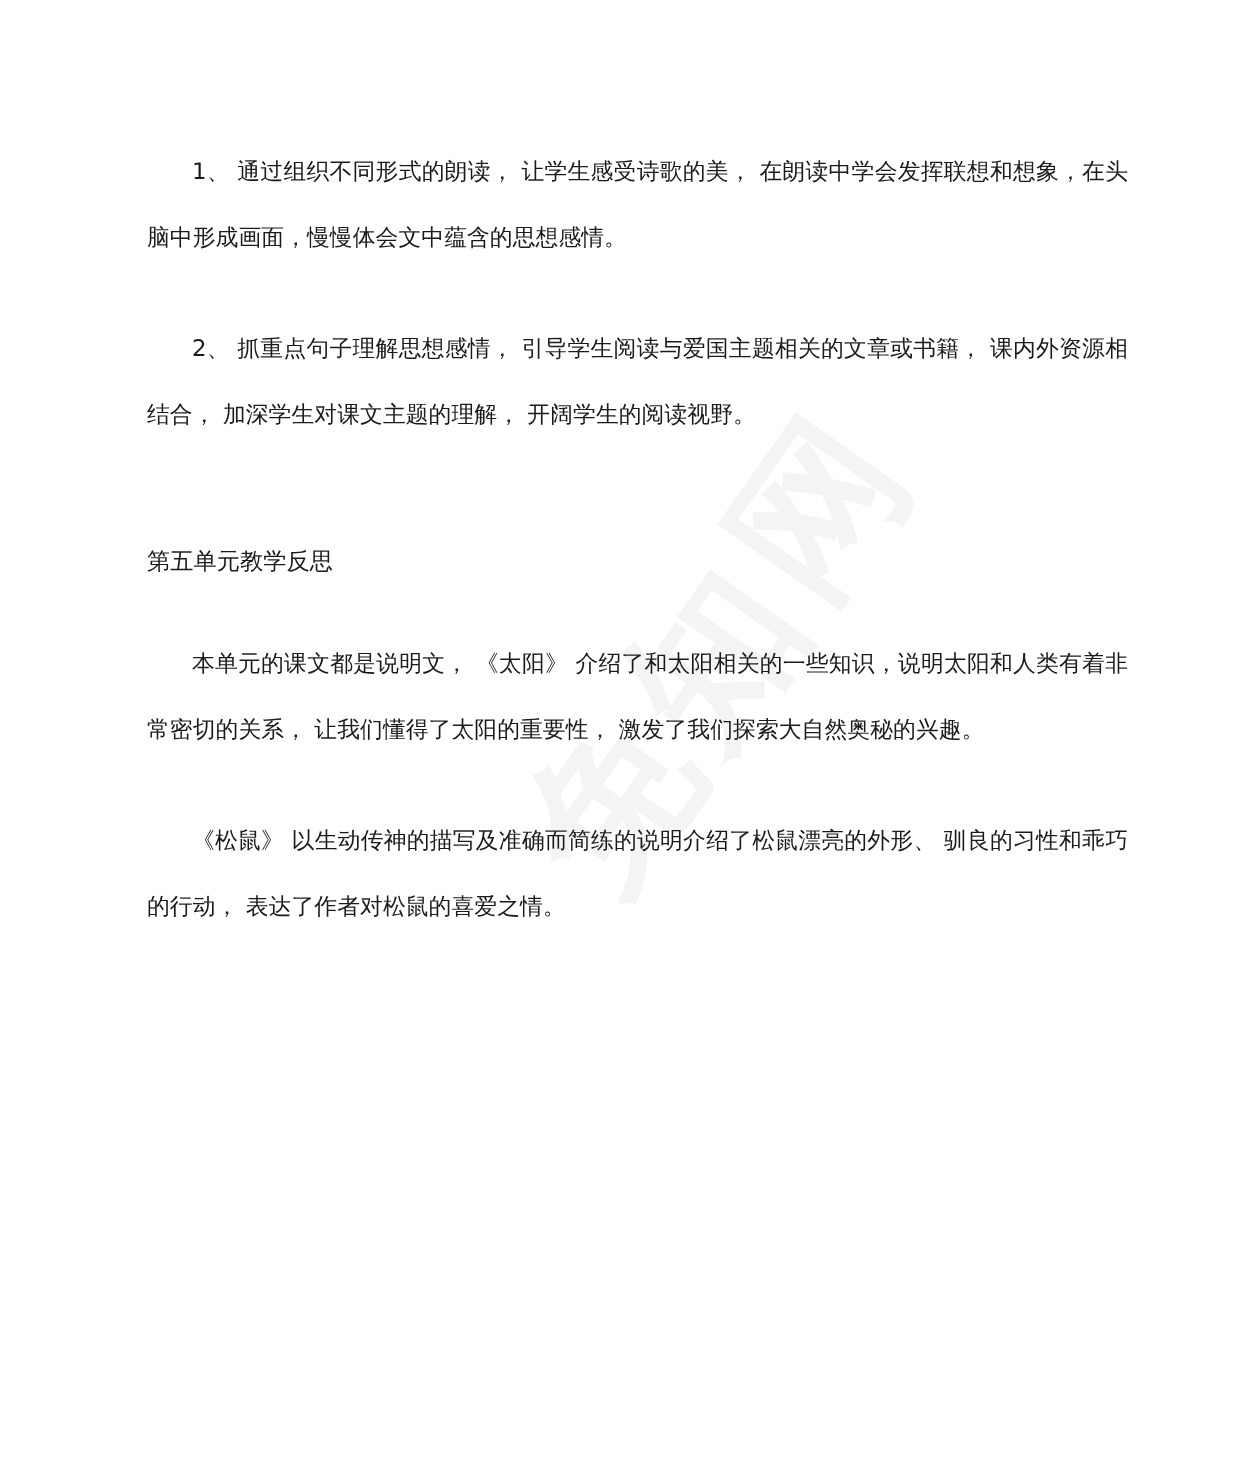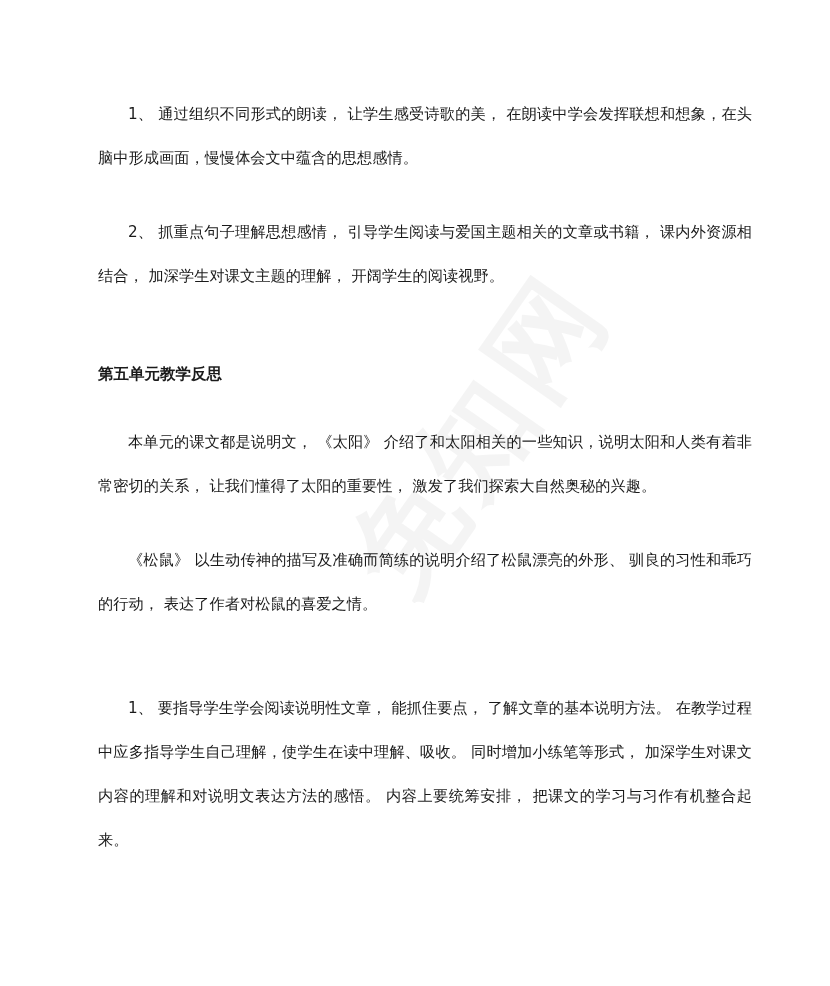--- a/index.html
+++ b/index.html
@@ -26,21 +26,21 @@
       line-height: 44px;
       margin: 0;
       text-indent: 30px;
       text-align: justify;
       letter-spacing: 0.05px;
     }
     .gap-a { height: 30px; }
     .gap-b { height: 30px; }
     .heading {
       font-size: 15.5px;
-      font-weight: bold;
+      font-weight: normal;
       line-height: 32px;
       margin: 0;
     }
     .watermark {
       position: absolute;
       left: 300px;
       top: 360px;
       font-size: 110px;
       font-weight: bold;
       color: rgba(0,0,0,0.045);
@@ -62,14 +62,13 @@
   <p class="para">2、 抓重点句子理解思想感情， 引导学生阅读与爱国主题相关的文章或书籍， 课内外资源相结合， 加深学生对课文主题的理解， 开阔学生的阅读视野。</p>
   <div class="gap-a"></div>
   <div class="gap-b"></div>
   <h2 class="heading">第五单元教学反思</h2>
   <div class="gap-b"></div>
   <p class="para">本单元的课文都是说明文， 《太阳》 介绍了和太阳相关的一些知识，说明太阳和人类有着非常密切的关系， 让我们懂得了太阳的重要性， 激发了我们探索大自然奥秘的兴趣。</p>
   <div class="gap-a"></div>
   <p class="para">《松鼠》 以生动传神的描写及准确而简练的说明介绍了松鼠漂亮的外形、 驯良的习性和乖巧的行动， 表达了作者对松鼠的喜爱之情。</p>
   <div class="gap-a"></div>
   <div class="gap-a"></div>
-  <p class="para">1、 要指导学生学会阅读说明性文章， 能抓住要点， 了解文章的基本说明方法。 在教学过程中应多指导学生自己理解，使学生在读中理解、吸收。 同时增加小练笔等形式， 加深学生对课文内容的理解和对说明文表达方法的感悟。 内容上要统筹安排， 把课文的学习与习作有机整合起来。</p>
 </div>
 
 </body></html>

